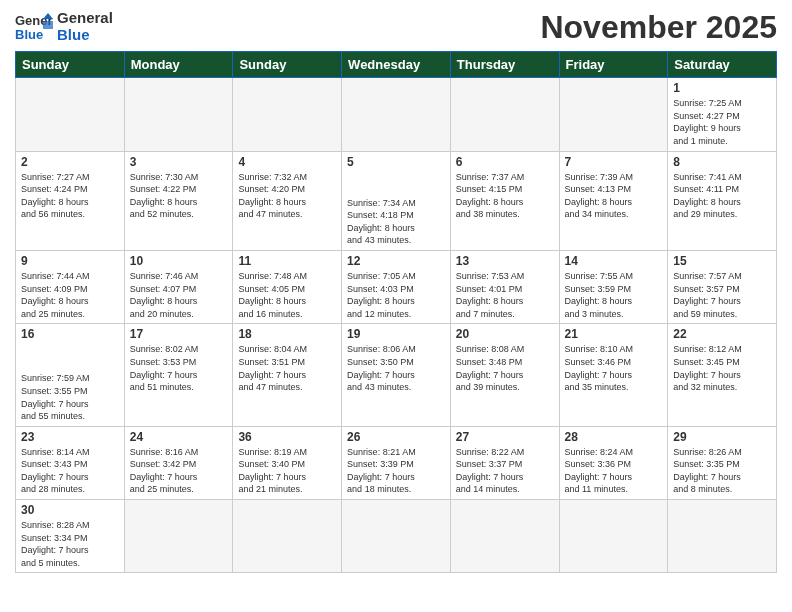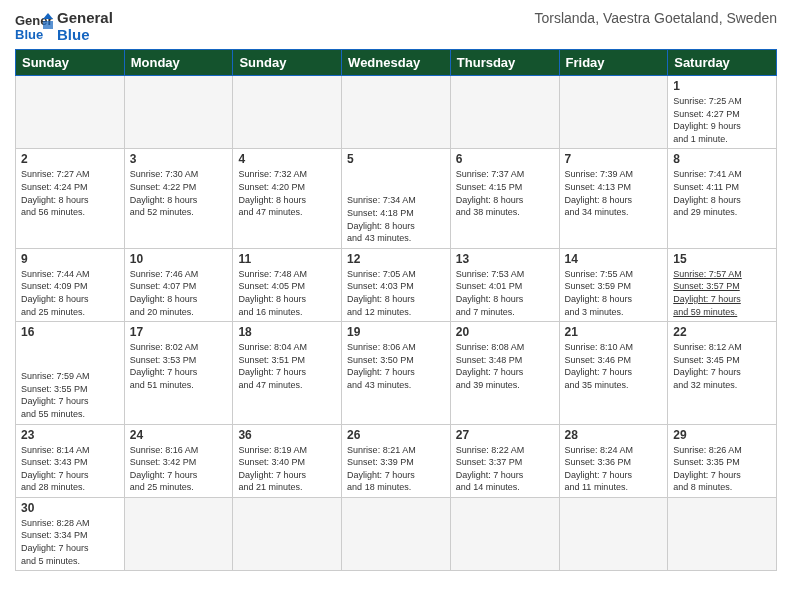--- a/index.html
+++ b/index.html
@@ -97,21 +97,21 @@
         <text x="0" y="28" font-size="13" fill="#1565c0" font-family="Arial" font-weight="bold">Blue</text>
         <polygon points="28,8 38,8 33,2" fill="#1565c0"></polygon>
         <polygon points="28,10 38,10 38,18 28,18" fill="#1565c0" opacity="0.7"></polygon>
       </svg>
       <div>
         <div style="font-size:15px;font-weight:bold;color:#333;line-height:1.1;">General</div>
         <div style="font-size:15px;font-weight:bold;color:#1565c0;line-height:1.1;">Blue</div>
       </div>
     </div>
     <div class="title-block">
-      <div class="subtitle">Torslanda, Vaestra Goetaland, Sweden</div>
+      <div class="month-title">November 2025</div>
     </div>
   </div>
 
   <table class="calendar">
     <thead>
       <tr>
         <th>Sunday</th>
         <th>Monday</th>
         <th>Sunday</th>
         <th>Wednesday</th>
@@ -225,21 +225,21 @@
           </td>
           <td>
             <span class="day-number">14</span>
             <div class="day-info" style="white-space: pre-line;">Sunrise: 7:55 AM
 Sunset: 3:59 PM
 Daylight: 8 hours
 and 3 minutes.</div>
           </td>
           <td>
             <span class="day-number">15</span>
-            <div class="day-info" style="white-space: pre-line; text-decoration: underline;">Sunrise: 7:57 AM
+            <div class="day-info" style="white-space: pre-line;">Sunrise: 7:57 AM
 Sunset: 3:57 PM
 Daylight: 7 hours
 and 59 minutes.</div>
           </td>
         </tr>
         <tr>
           <td>
             <span class="day-number">16</span>
             <div class="day-info" style="white-space: pre-line; margin-top: 31px;">Sunrise: 7:59 AM
 Sunset: 3:55 PM

